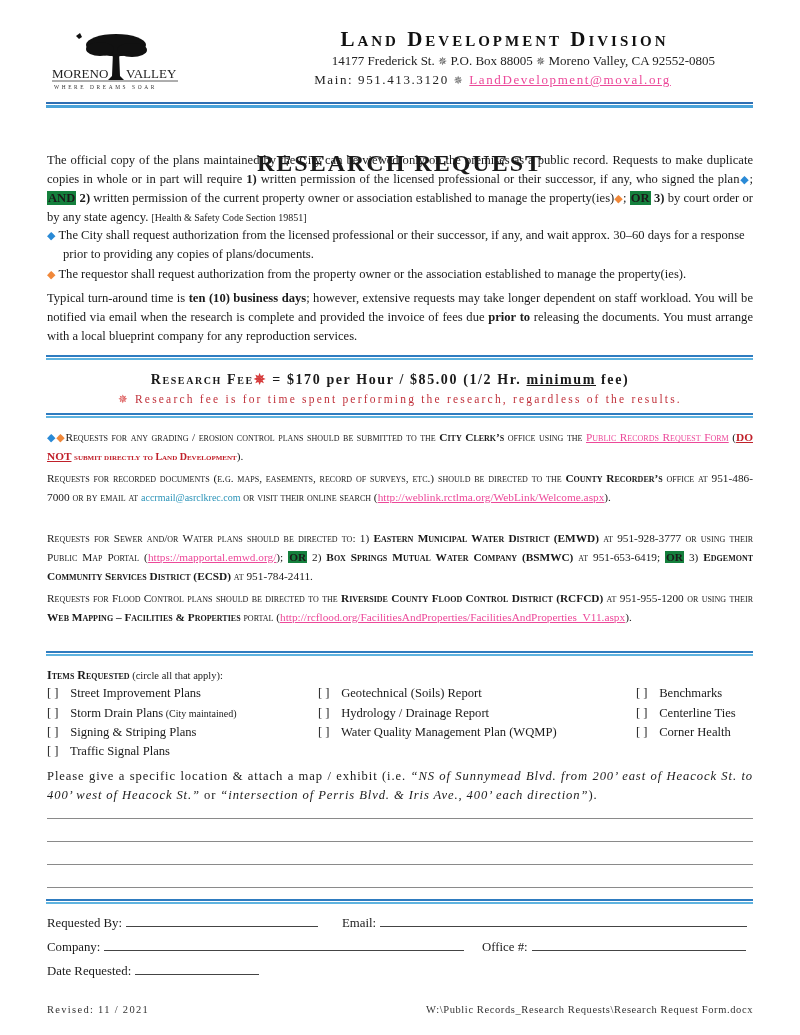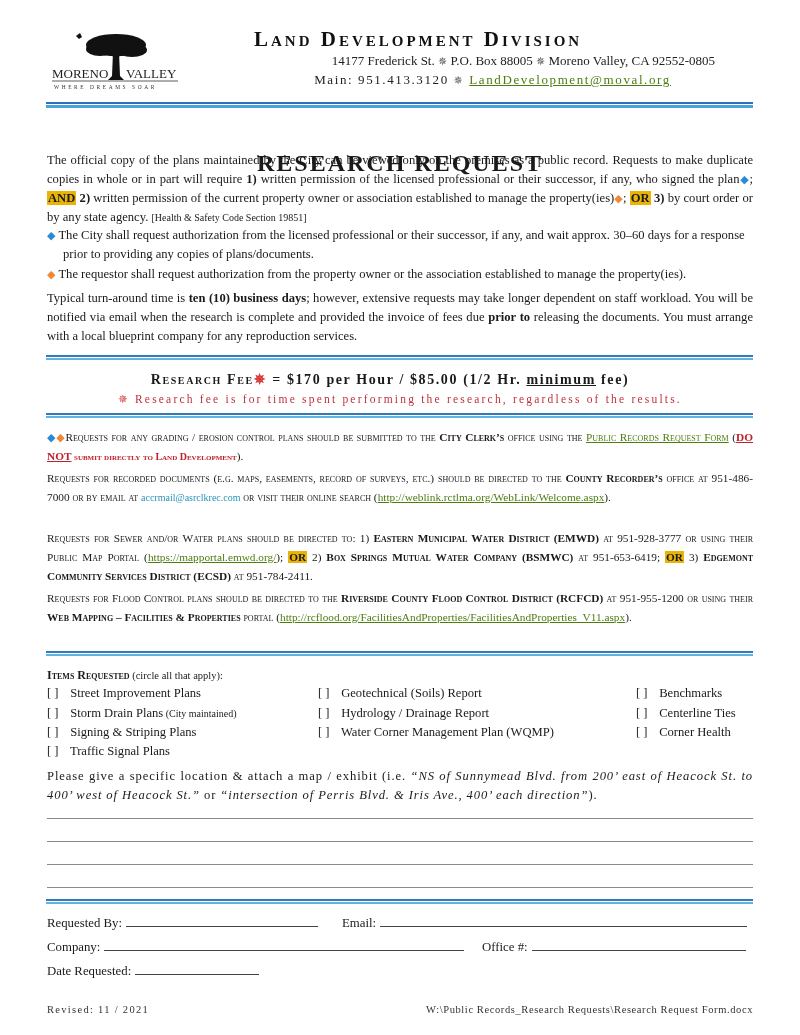--- a/index.html
+++ b/index.html
@@ -1,31 +1,31 @@
 <!DOCTYPE html>
 <html><head>
 <meta charset="utf-8">
 <style>
   html, body { margin:0; padding:0; background:#ffffff; }
   body { width:800px; height:1035px; position:relative; overflow:hidden;
          font-family:"Liberation Serif", "DejaVu Serif", serif; color:#1a1a1a; }
   .abs { position:absolute; }
   .sc { font-variant: small-caps; }
-  .hl { background:#eab308; font-weight:bold; padding:0 1px; }
+  .hl { background:#15803d; font-weight:bold; padding:0 1px; }
   .blue-d { color:#2a8ad6; font-size:11px; }
   .orange-d { color:#f0883a; font-size:11px; }
-  a, .link { color:#4d7c0f; text-decoration:underline;margin-top:16px; }
+  a, .link { color:#ec4899; text-decoration:underline;margin-top:16px; }
   .rule { position:absolute; left:46px; width:707px; height:6px;
           background: linear-gradient(#2f6fb3 0 2px, #ffffff 2px 3px, #4aa3d9 3px 6px); }
   .rule-thin { position:absolute; left:46px; width:707px; height:5px;
           background: linear-gradient(#2f7cc0 0 2px, #ffffff 2px 3px, #5fb3df 3px 5px); }
 
   
   #logo { left:52px; top:28px; width:126px; height:64px; }
-  #header-title { left:254px; top:27px; width:445px; text-align:left; font-size:21px;
+  #header-title { left:282px; top:27px; width:445px; text-align:center; font-size:21px;
         font-weight:bold; letter-spacing:3px; font-variant:small-caps; color:#111; }
   #header-address { left:270px; top:53px; width:445px; text-align:right; font-size:13px; color:#222; }
   #header-contact { left:270px; top:72px; width:445px; text-align:center; font-size:13px; letter-spacing:1.6px; color:#222; }
   .star { color:#555; font-size:11px; }
 
   #page-title { left:0; top:124px; width:800px; text-align:center; font-size:24px; font-weight:bold; letter-spacing:2px;margin-top:26px; }
 
   .para { position:absolute; left:47px; width:706px; font-size:12.6px; line-height:19px; text-align:justify; }
   .small-cite { font-size:10px; }
   .bullet-para { position:absolute; left:47px; width:706px; font-size:12.6px; line-height:19px; }
@@ -138,21 +138,21 @@
   <b class="sc">Items Requested</b><span style="font-size:10.5px;"> (circle all that apply):</span>
 </div>
 
 <div class="item" style="left:47px; top:686px;"><span class="box">[   ]</span> <span>Street Improvement Plans</span></div>
 <div class="item" style="left:47px; top:706px;"><span class="box">[   ]</span> <span>Storm Drain Plans</span><small> (City maintained)</small></div>
 <div class="item" style="left:47px; top:725px;"><span class="box">[   ]</span> <span>Signing &amp; Striping Plans</span></div>
 <div class="item" style="left:47px; top:744px;"><span class="box">[   ]</span> <span>Traffic Signal Plans</span></div>
 
 <div class="item" style="left:318px; top:686px;"><span class="box">[   ]</span> <span>Geotechnical (Soils) Report</span></div>
 <div class="item" style="left:318px; top:706px;"><span class="box">[   ]</span> <span>Hydrology / Drainage Report</span></div>
-<div class="item" style="left:318px; top:725px;"><span class="box">[   ]</span> <span>Water Corner Management Plan (WQMP)</span></div>
+<div class="item" style="left:318px; top:725px;"><span class="box">[   ]</span> <span>Water Quality Management Plan (WQMP)</span></div>
 
 <div class="item" style="left:636px; top:686px;"><span class="box">[   ]</span> <span>Benchmarks</span></div>
 <div class="item" style="left:636px; top:706px;"><span class="box">[   ]</span> <span>Centerline Ties</span></div>
 <div class="item" style="left:636px; top:725px;"><span class="box">[   ]</span> <span>Corner Health</span></div>
 
 <div class="abs" id="location-text">
   <span>Please give a specific location &amp; attach a map / exhibit (i.e. </span><i>“NS of Sunnymead Blvd. from 200’ east of Heacock St. to 400’ west of Heacock St.”</i><span> or </span><i>“intersection of Perris Blvd. &amp; Iris Ave., 400’ each direction”</i><span>).</span>
 </div>
 
 <div class="write-line" style="top:818px;"></div>

